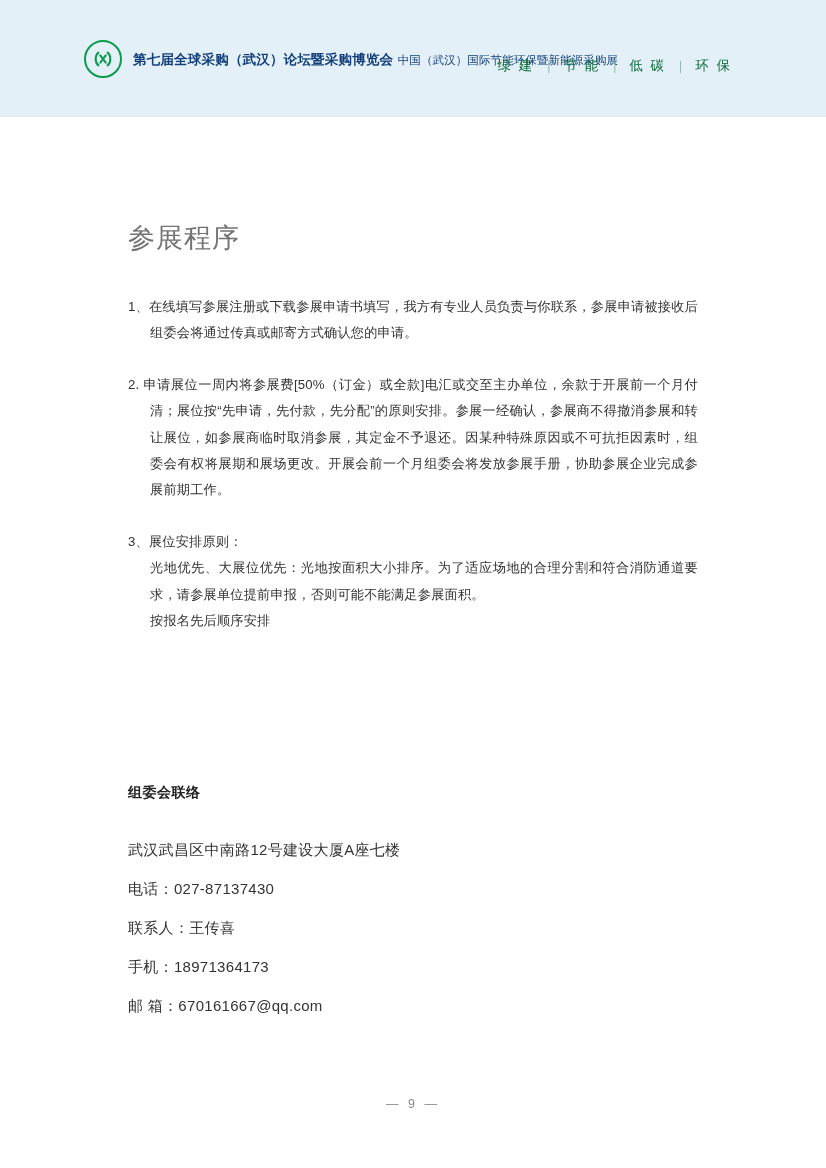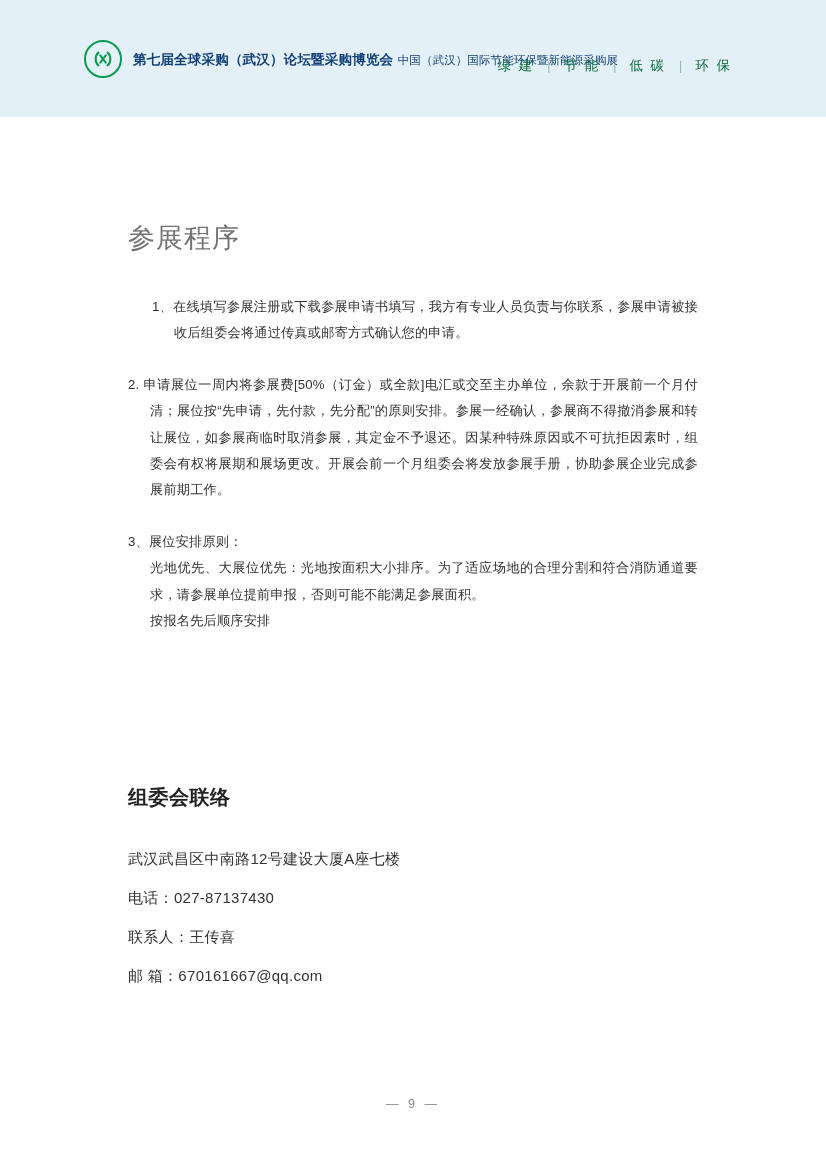--- a/index.html
+++ b/index.html
@@ -95,36 +95,36 @@
   }
 
   .para {
     margin-top: 25px;
     font-size: 13.2px;
     line-height: 2.0;
     color: #333333;
     text-align: justify;
     letter-spacing: .2px;
   }
-  .para.first { margin-top: 38px; margin-left: 24px; }
+  .para.first { margin-top: 38px; }
   .hang {
     padding-left: 22px;
     text-indent: -22px;
   }
   .sub-line {
     display: block;
     padding-left: 22px;
   }
 
   
   .contact {
     margin-top: 150px;
   }
   .contact-heading {
-    font-size: 20px;
+    font-size: 14px;
     font-weight: bold;
     color: #222222;
     letter-spacing: .5px;
   }
   .contact-line {
     margin-top: 20px;
     font-size: 15px;
     color: #333333;
     letter-spacing: .3px;
   }
@@ -183,18 +183,19 @@
     <span class="hang" style="display:block;">3、展位安排原则：</span>
     <span class="sub-line">光地优先、大展位优先：光地按面积大小排序。为了适应场地的合理分割和符合消防通道要求，请参展单位提前申报，否则可能不能满足参展面积。</span>
     <span class="sub-line">按报名先后顺序安排</span>
   </div>
 
   <div class="contact">
     <div class="contact-heading">组委会联络</div>
     <div class="contact-line first">武汉武昌区中南路12号建设大厦A座七楼</div>
     <div class="contact-line">电话：027-87137430</div>
     <div class="contact-line">联系人：王传喜</div>
+    <div class="contact-line">手机：18971364173</div>
     <div class="contact-line">邮  箱：670161667@qq.com</div>
   </div>
 
 </div>
 
 <div class="footer">—  9  —</div>
 
 </body></html>

